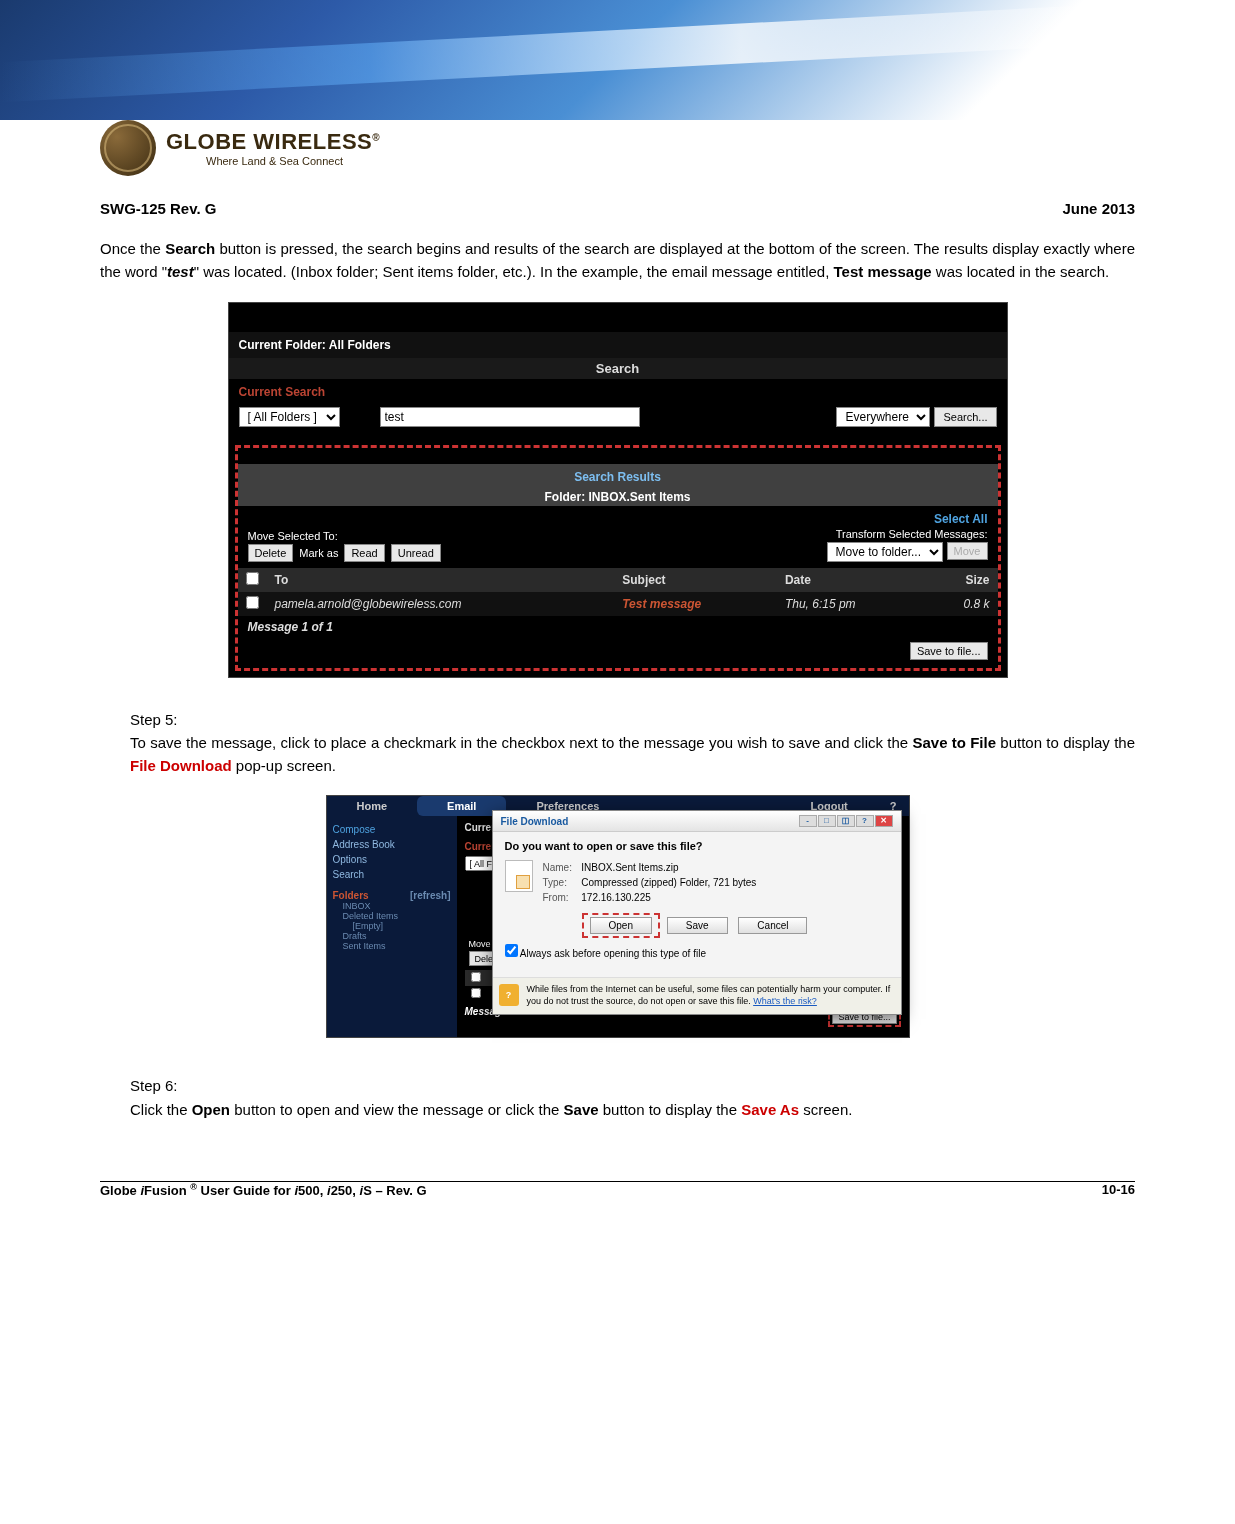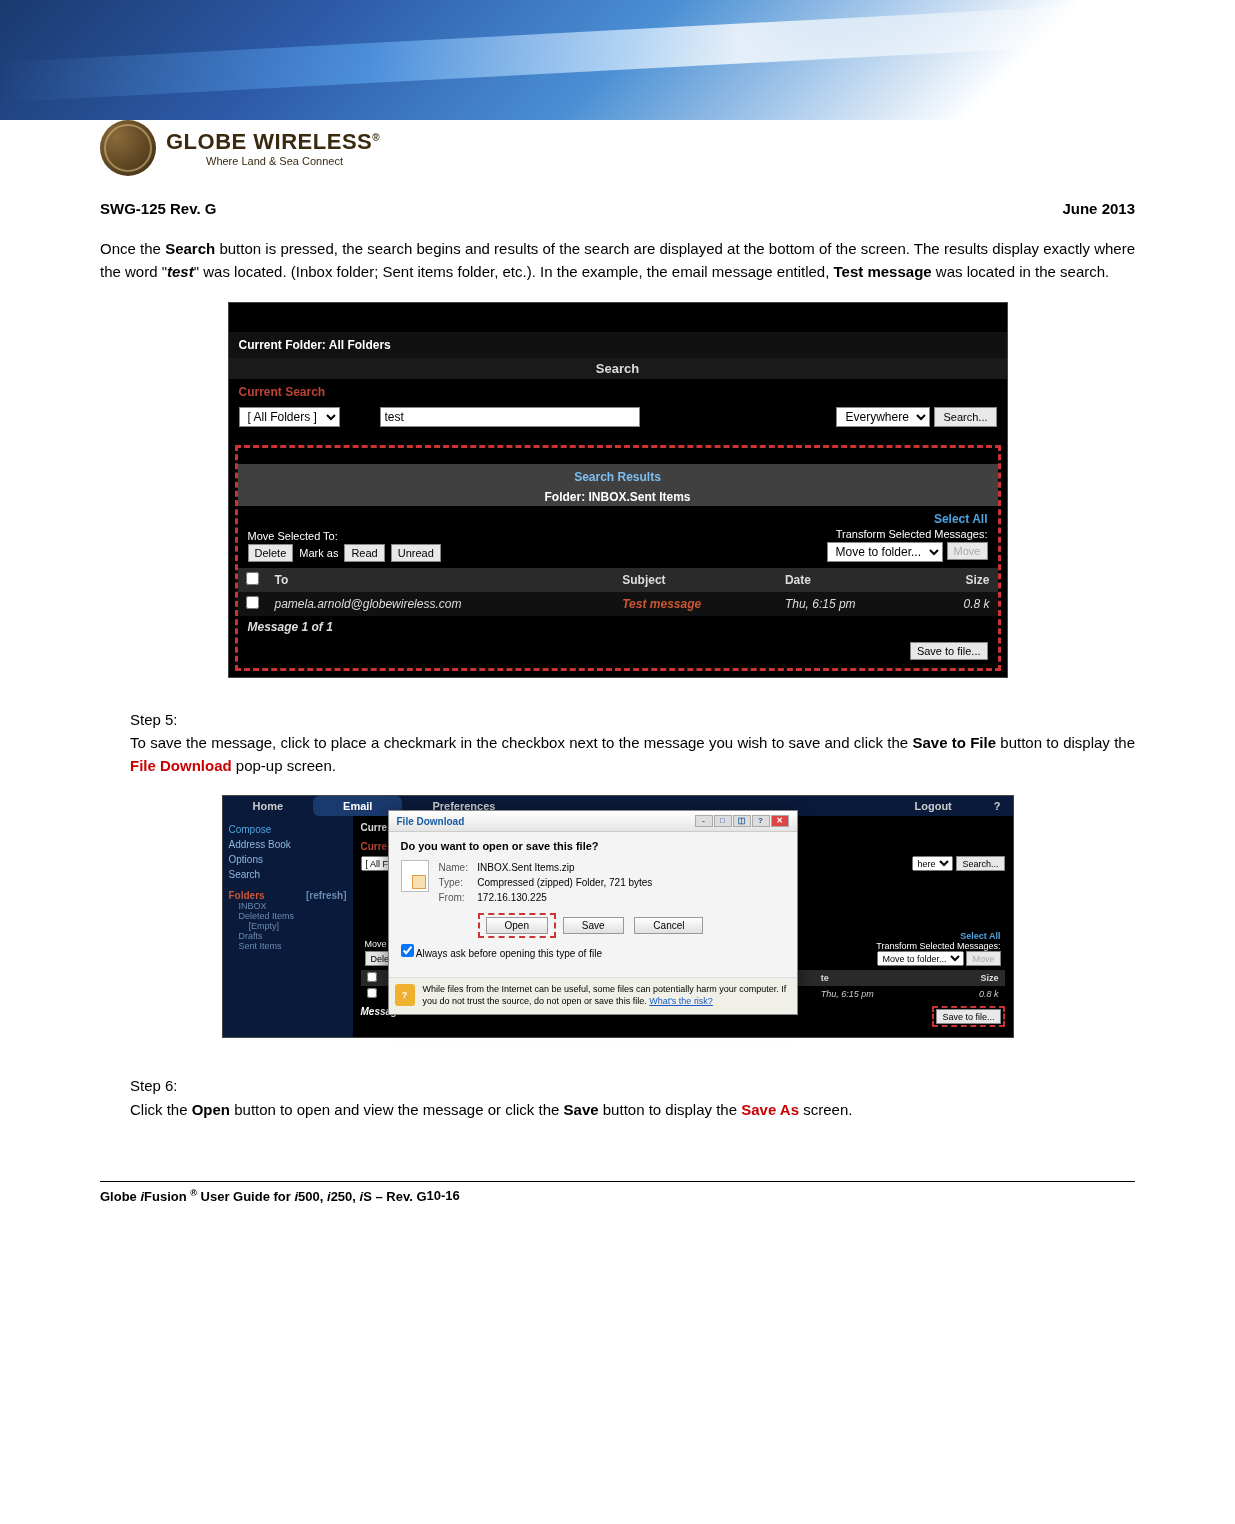--- a/index.html
+++ b/index.html
@@ -188,21 +188,21 @@
   .shot1 .msg-count {
     padding: 4px 10px;
     font-weight: bold;
     font-style: italic;
     color: #ddd;
   }
   .shot1 .savefile-row { text-align: right; padding: 4px 10px 8px; }
 
   
   .shot2 {
-    width: 792px;
+    width: 584px;
     margin: 8px auto 36px;
     background: #000;
     color: #fff;
     font-size: 10px;
     border: 1px solid #444;
     position: relative;
   }
   .shot2 .topnav {
     display: flex;
     background: #0a1a3a;
@@ -270,24 +270,23 @@
   .shot2 .faded-row .left2 { display:flex; gap:4px; align-items:center;}
   .shot2 .btn2 { background:#e8e8e8; color:#000; border:1px solid #888; font-size:9px; padding:0 5px; height:15px;}
   .shot2 .tbl2 { width:100%; border-collapse:collapse; font-size:9px;}
   .shot2 .tbl2 th { background:#2a2a2a; color:#ddd; padding:2px 6px; text-align:left;}
   .shot2 .tbl2 td { padding:2px 6px; color:#ccc; font-style:italic;}
   .shot2 .tbl2 td.lnk{ color:#cc5533;}
   .shot2 .save-dash { display:inline-block; border:2px dashed #cc3333; padding:1px 2px;}
 
   .footer {
     display: flex;
-    justify-content: flex-start;
+    justify-content: space-between;
     border-top: 1px solid #000;
     margin-top: 60px;
-    padding-top: 6px;
     font-size: 13px;
     font-weight: bold;
   }
   .footer sup { font-size:9px; }
   .ital { font-style: italic; }
 </style>
 </head>
 <body>
 
 <div class="header-bg"></div>

